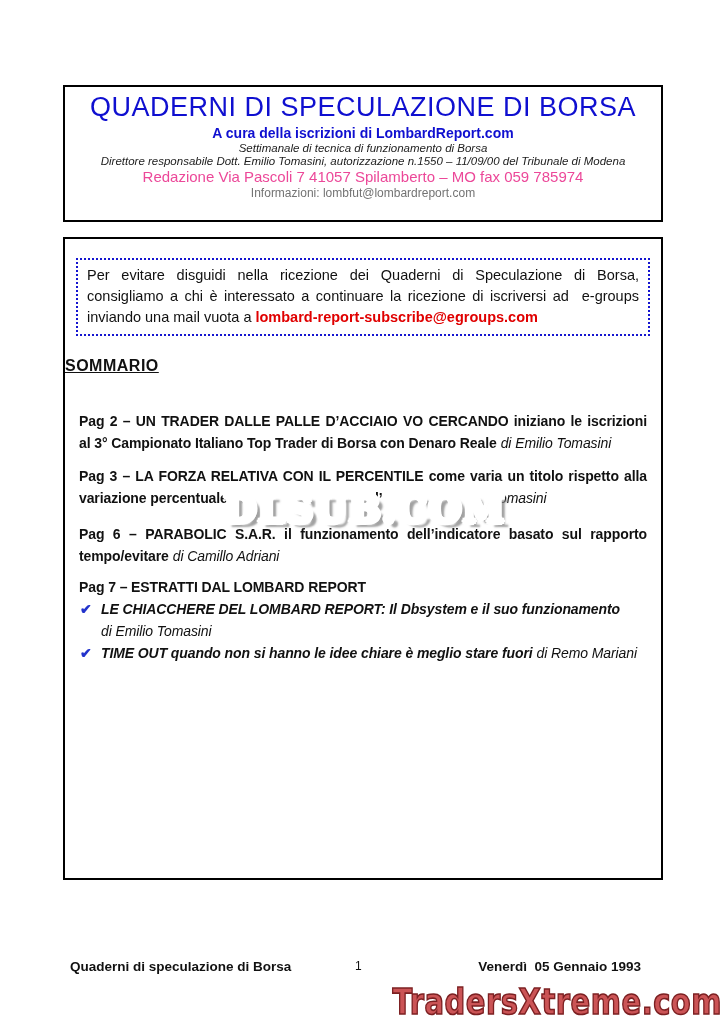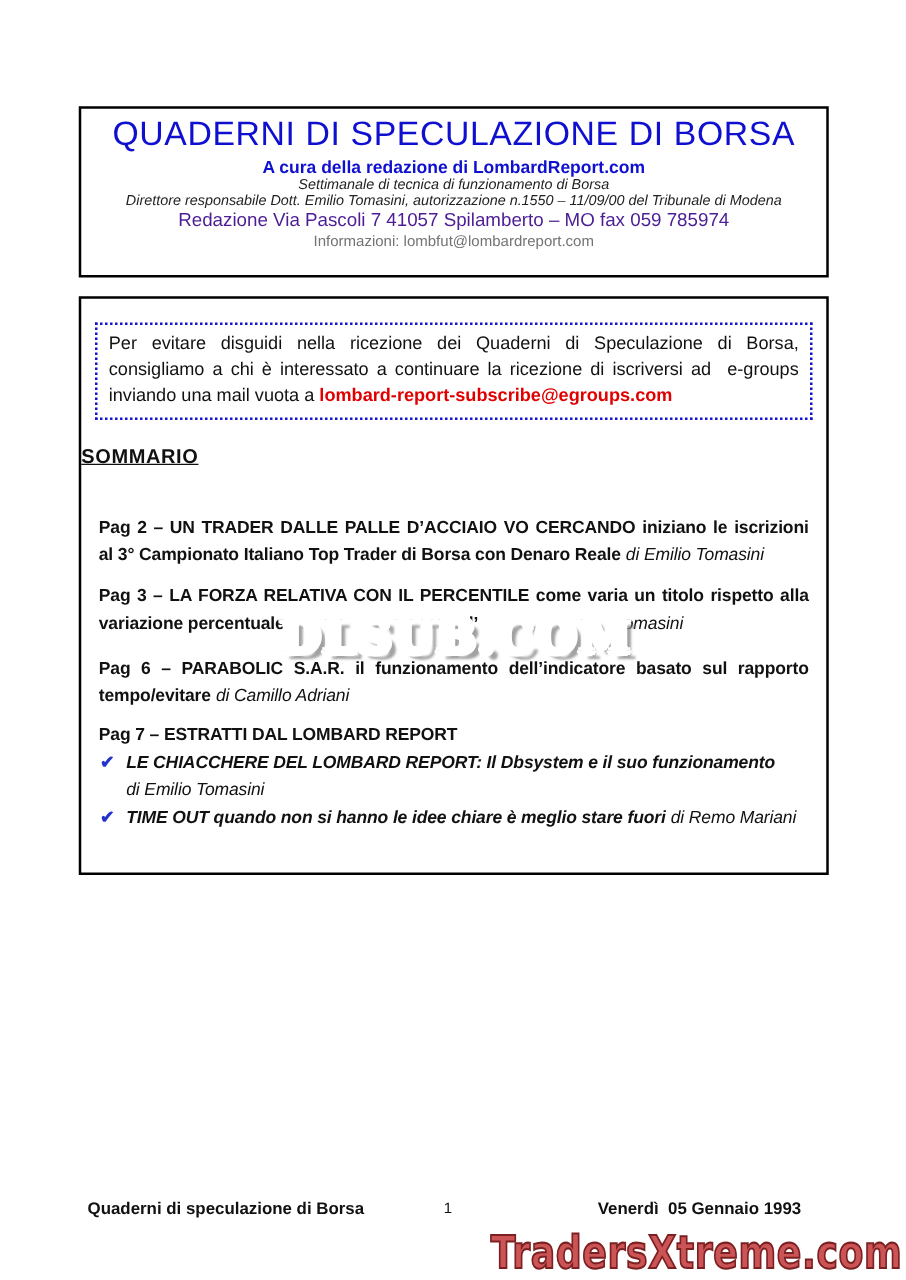--- a/index.html
+++ b/index.html
@@ -44,26 +44,26 @@
 
   
   .header-box {
     position:absolute; left:63px; top:85px; width:600px; height:137px;
     border:2px solid #000; text-align:center; padding-top:5px;
   }
   .title    { font-size:27px; color:#0f0fd0; letter-spacing:0.5px; white-space:nowrap; }
   .subtitle { font-size:14px; font-weight:bold; color:#0f0fd0; margin-top:2px; }
   .issue    { font-size:19px; font-weight:bold; color:#000; margin-top:1px; white-space:pre-wrap; }
   .tagline, .director { font-size:11.5px; font-style:italic; color:#222; margin-top:1px; }
-  .address  { font-size:15px; color:#4c1d95; margin-top:1px; }
+  .address  { font-size:15px; color:#ec4899; margin-top:1px; }
   .infoline { font-size:12px; color:#737373; margin-top:1px; }
 
   
   .main-box {
-    position:absolute; left:63px; top:237px; width:600px; height:463px;
+    position:absolute; left:63px; top:237px; width:600px; height:643px;
     border:2px solid #000;
   }
   .notice {
     margin:19px 11px 0 11px; border:2px dotted #1515d0;
     padding:5px 9px 6px 9px;
     font-size:14.5px; line-height:21px; text-align:justify; white-space:pre-wrap;
   }
   .notice .email { color:#e00000; font-weight:bold; }
 
   .sommario {
@@ -97,21 +97,21 @@
   .f-right{ position:absolute; right:22px; font-weight:bold; white-space:pre-wrap; }
 </style>
 </head>
 <body>
 
 <div class="page">
 
 
   <div class="header-box">
     <div class="title">QUADERNI DI SPECULAZIONE DI BORSA</div>
-    <div class="subtitle">A cura della redazione di LombardReport.com</div>
+    <div class="subtitle">A cura della iscrizioni di LombardReport.com</div>
     <div class="tagline">Settimanale di tecnica di funzionamento di Borsa</div>
     <div class="director">Direttore responsabile Dott. Emilio Tomasini, autorizzazione n.1550 – 11/09/00 del Tribunale di Modena</div>
     <div class="address">Redazione Via Pascoli 7 41057 Spilamberto – MO fax 059 785974</div>
     <div class="infoline">Informazioni: lombfut@lombardreport.com</div>
   </div>
 
   <div class="main-box">
 
     <div class="notice"><span>Per evitare disguidi nella ricezione dei Quaderni di Speculazione di Borsa, consigliamo a chi è interessato a continuare la ricezione di iscriversi ad  e-groups inviando una mail vuota a </span><span class="email">lombard-report-subscribe@egroups.com</span></div>
 

